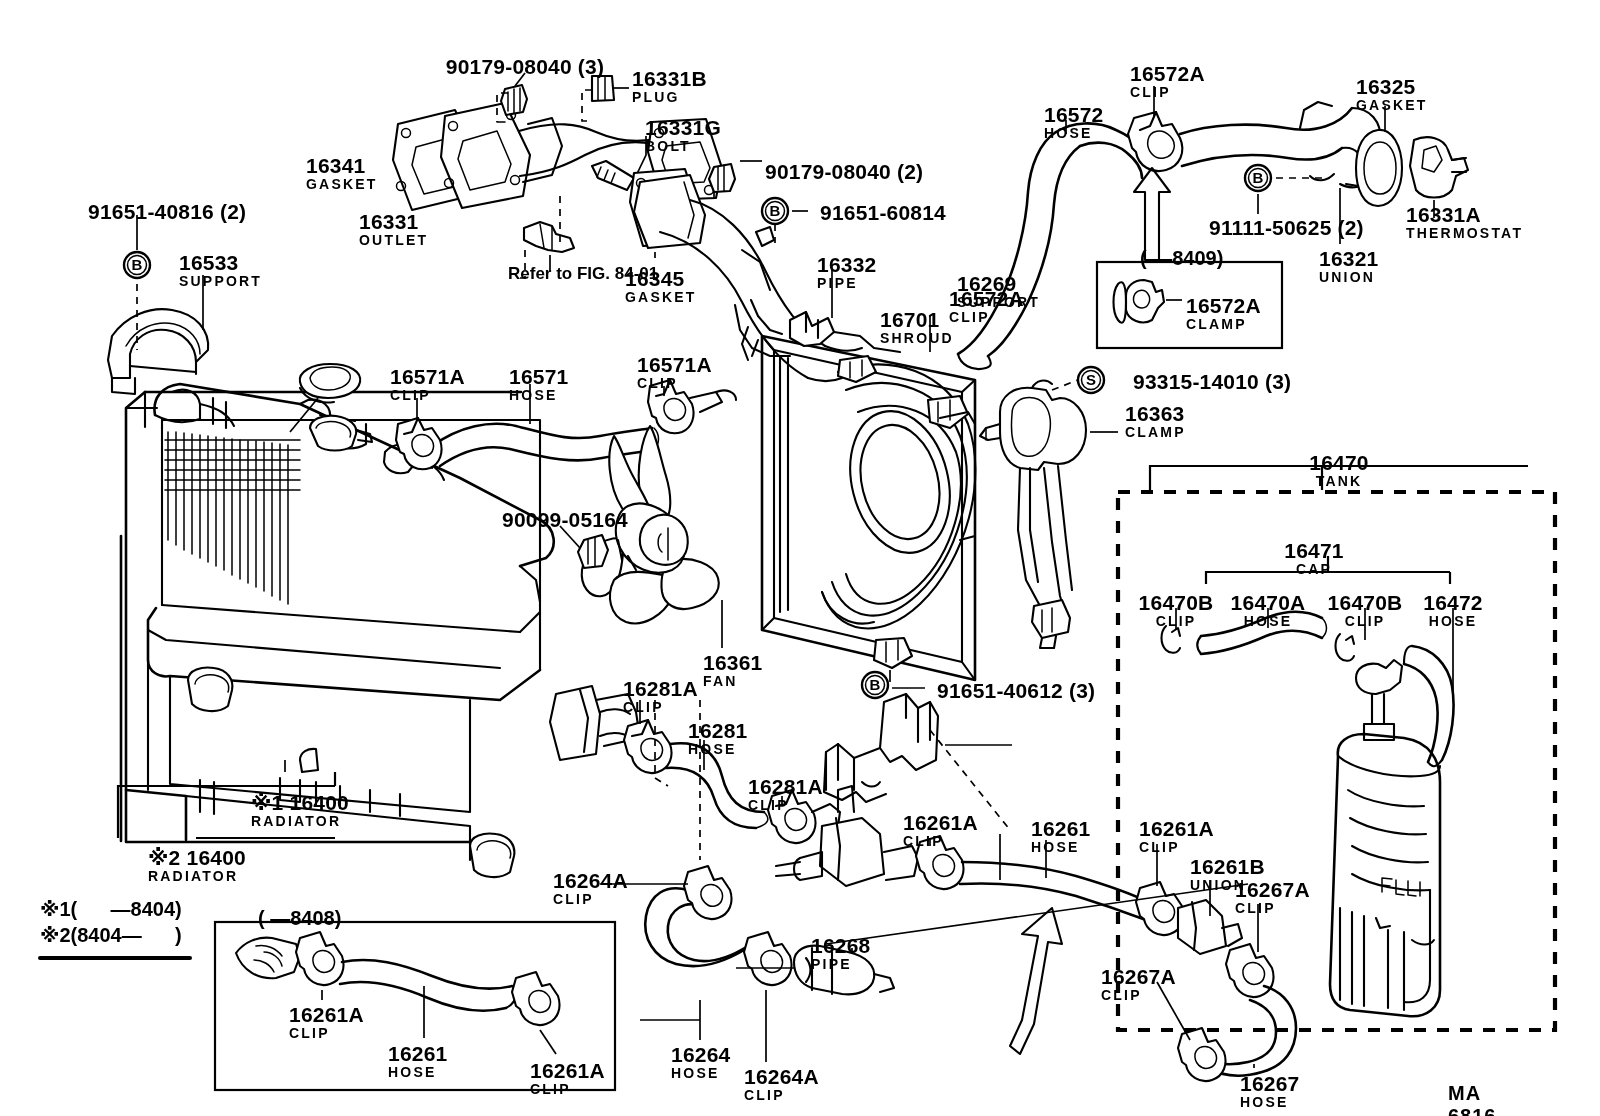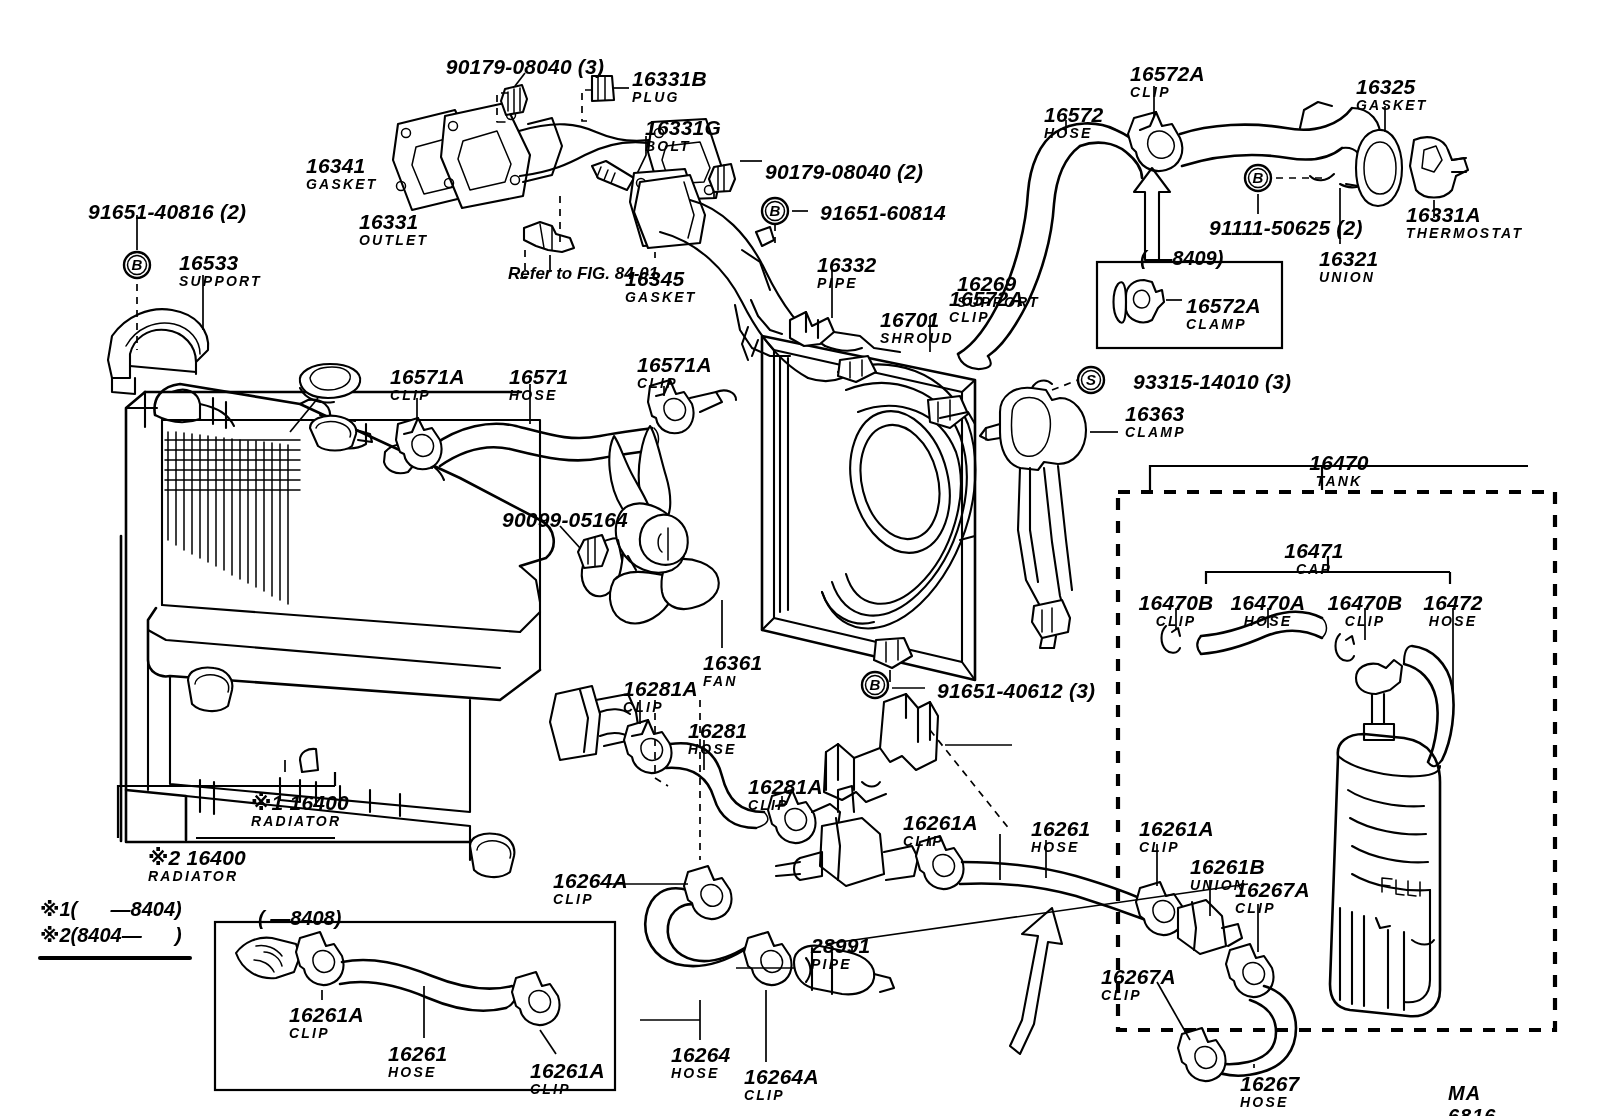--- a/index.html
+++ b/index.html
@@ -1,19 +1,19 @@
 <!DOCTYPE html>
 <html><head>
 <meta charset="utf-8">
 <title>Radiator &amp; Water Outlet Parts Diagram</title>
 <style>
   html,body{margin:0;padding:0;background:#fff;}
   body{width:1600px;height:1116px;position:relative;overflow:hidden;
        font-family:"Liberation Sans","DejaVu Sans",sans-serif;color:#000;}
-  #sheet{position:absolute;inset:0;width:1344px;height:1116px;font-style:italic;}
+  #sheet{position:absolute;inset:0;width:1344px;height:1116px;}
   .lbl{position:absolute;white-space:nowrap;line-height:1;}
   .lbl .num{font-size:21px;font-weight:700;letter-spacing:.2px;display:block;}
   .lbl .sub{font-size:14px;font-weight:700;letter-spacing:2.2px;display:block;margin-top:1px;}
   .lbl.ctr{text-align:center;transform:translateX(-50%);}
   .plain{position:absolute;white-space:nowrap;font-size:20px;font-weight:700;line-height:1.05;}
   .refer{position:absolute;white-space:nowrap;font-size:17px;font-weight:700;line-height:1.22;}
   .legend{position:absolute;font-size:20px;font-weight:700;line-height:1.18;white-space:pre;}
   .docid{position:absolute;font-size:20px;font-weight:700;letter-spacing:1px;}
   svg{position:absolute;left:0;top:0;}
 </style>
@@ -633,21 +633,21 @@
       </div>
       <div class="lbl" style="left: 671px; top: 1044px;">
         <span class="num">16264</span>
         <span class="sub">HOSE</span>
       </div>
       <div class="lbl" style="left: 744px; top: 1066px;">
         <span class="num">16264A</span>
         <span class="sub">CLIP</span>
       </div>
       <div class="lbl" style="left: 811px; top: 935px;">
-        <span class="num">28991</span>
+        <span class="num">16268</span>
         <span class="sub">PIPE</span>
       </div>
       <div class="lbl" style="left: 251px; top: 792px;">
         <span class="num">※1 16400</span>
         <span class="sub">RADIATOR</span>
       </div>
       <div class="lbl" style="left: 148px; top: 847px;">
         <span class="num">※2 16400</span>
         <span class="sub">RADIATOR</span>
       </div>

